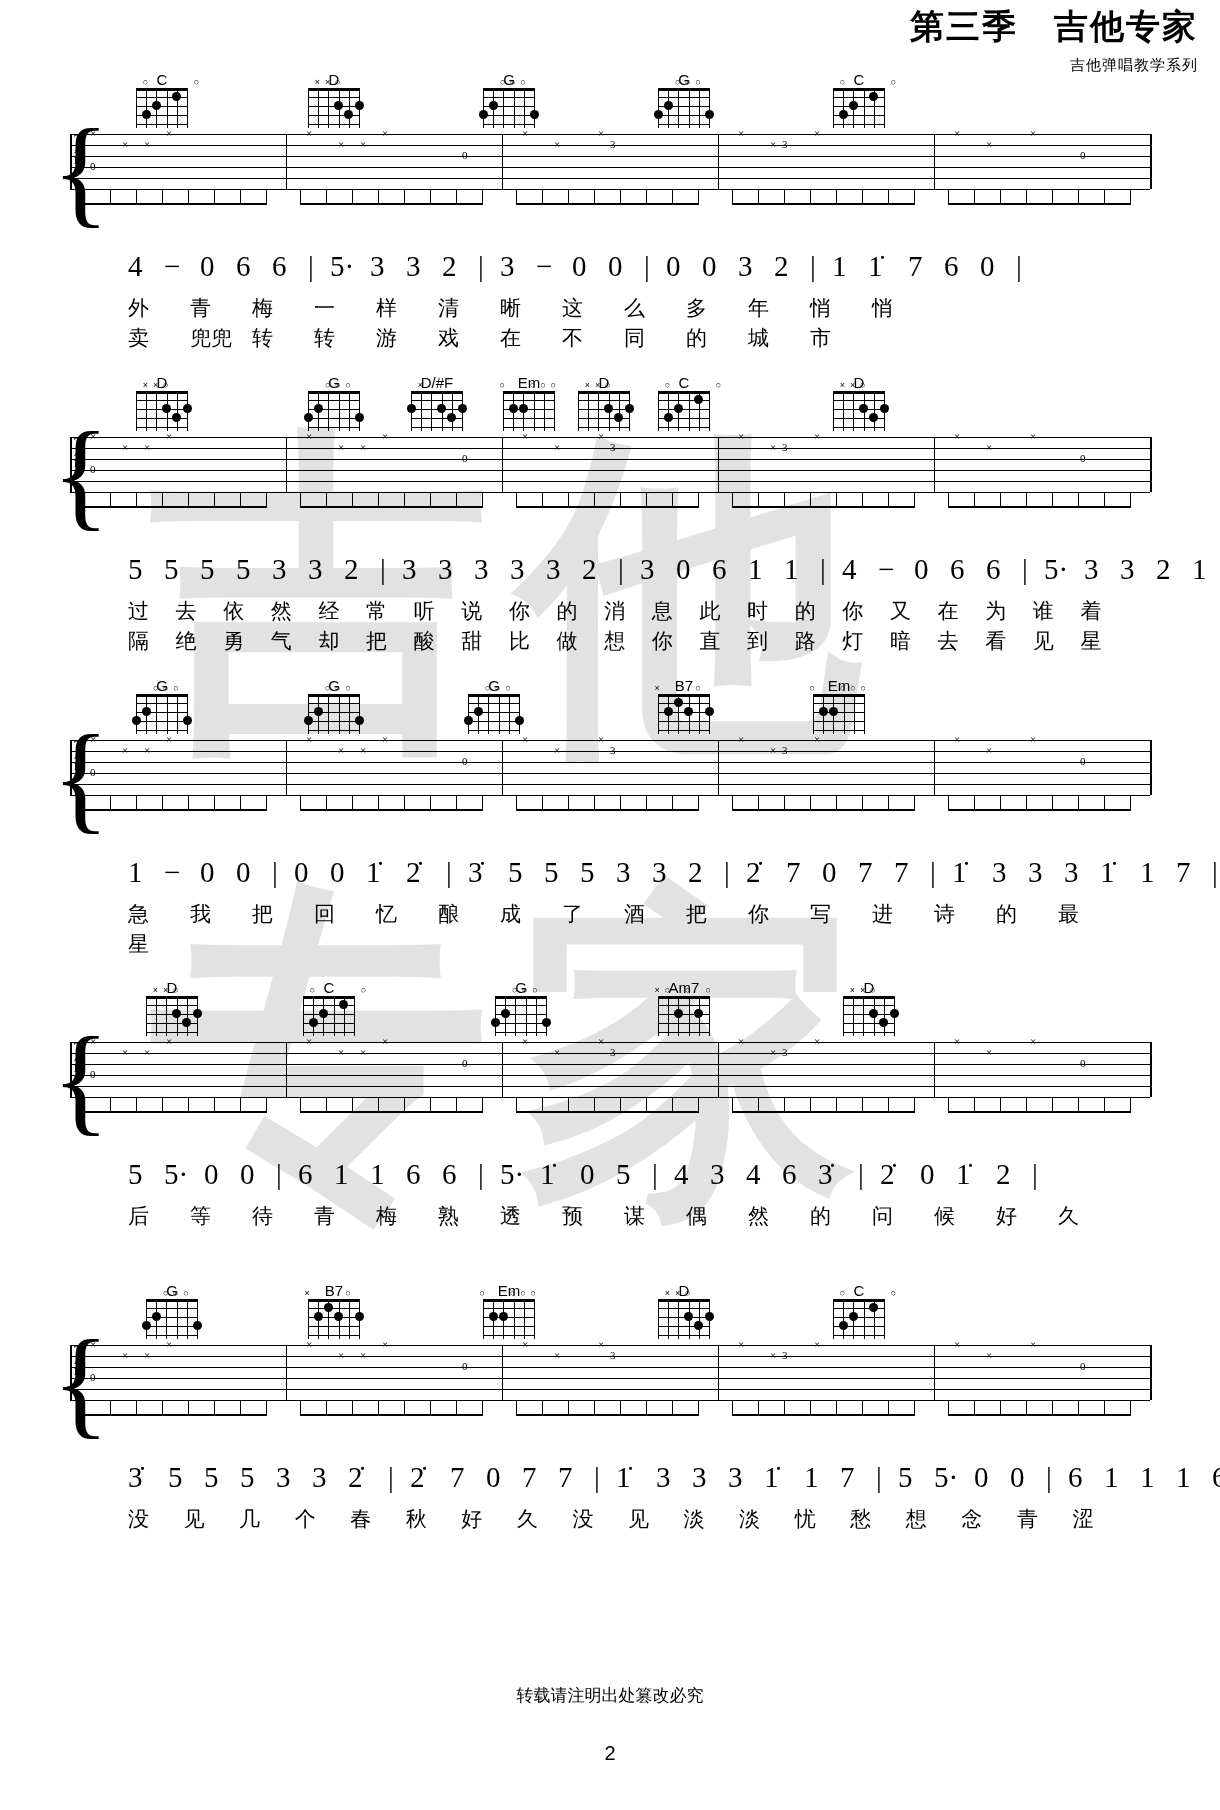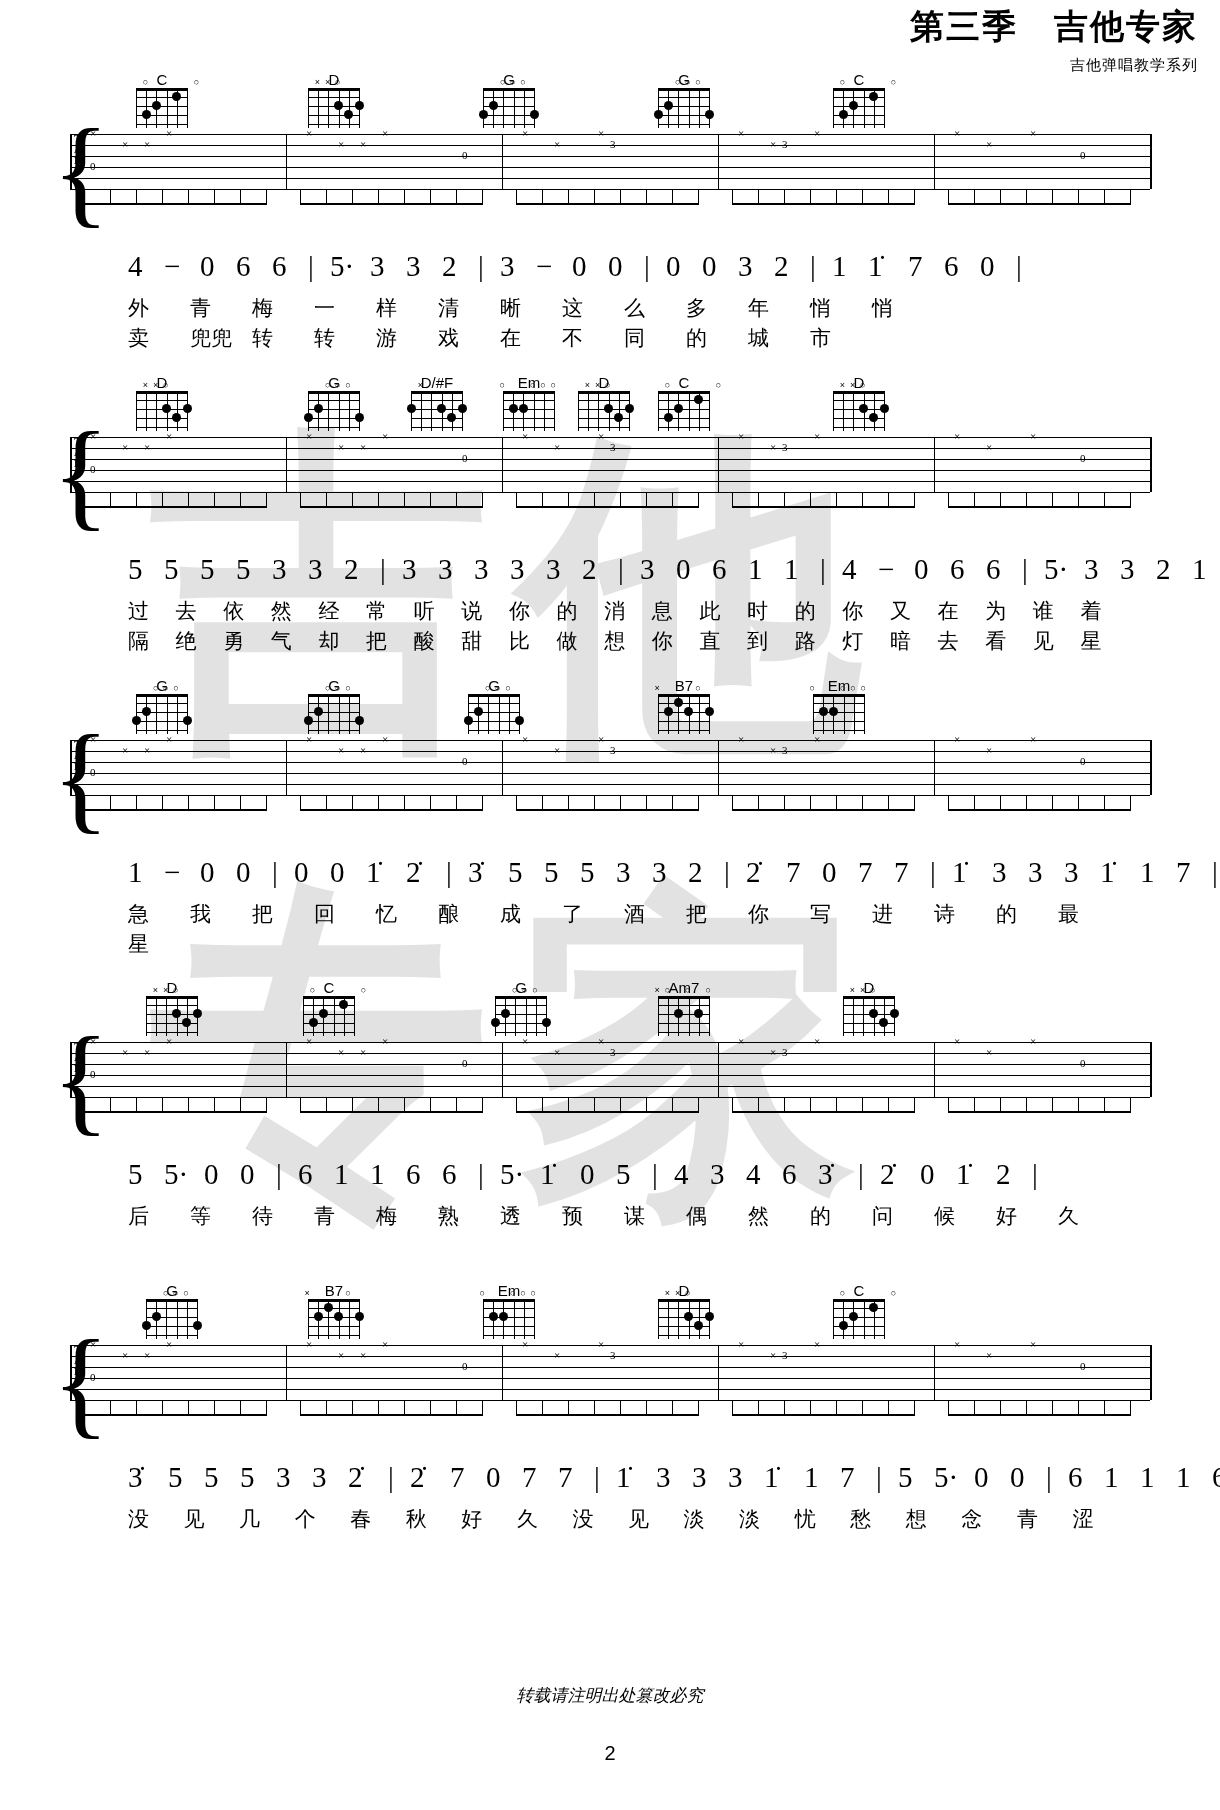--- a/index.html
+++ b/index.html
@@ -1389,13 +1389,13 @@
         <span style="left:780.2222222222223px;">愁</span>
         <span style="left:835.7777777777778px;">想</span>
         <span style="left:891.3333333333334px;">念</span>
         <span style="left:946.8888888888889px;">青</span>
         <span style="left:1002.4444444444445px;">涩</span>
       </div>
     </div>
   </div>
 
 <div class="footer-num" style="top:1742px;">2</div>
-<div class="footer-txt" style="top:1684px;font-style:italic;">转载请注明出处篡改必究</div>
+<div class="footer-txt" style="top:1684px;">转载请注明出处篡改必究</div>
 
 </body></html>

